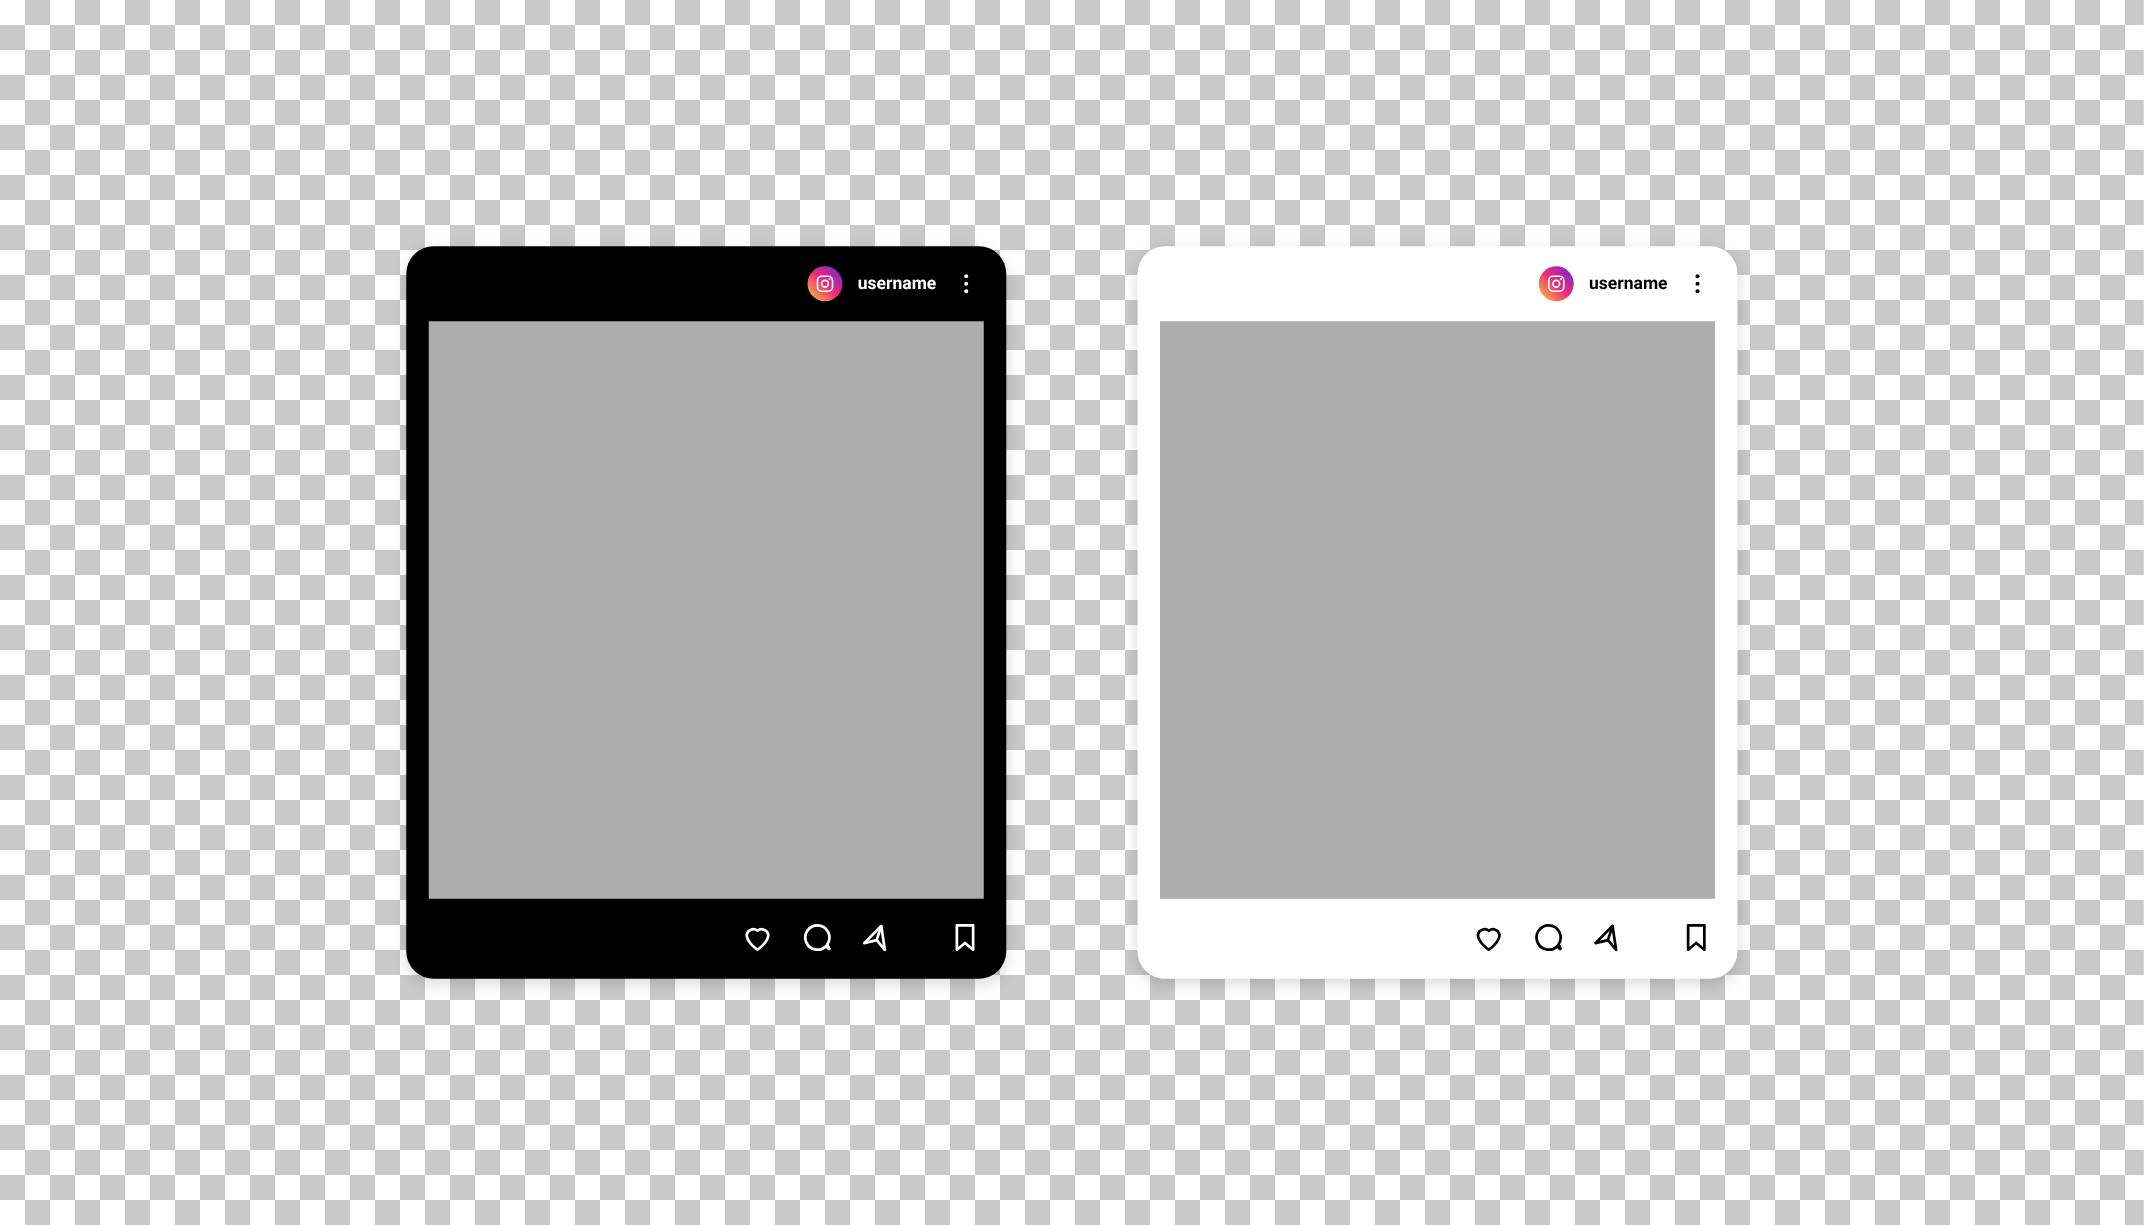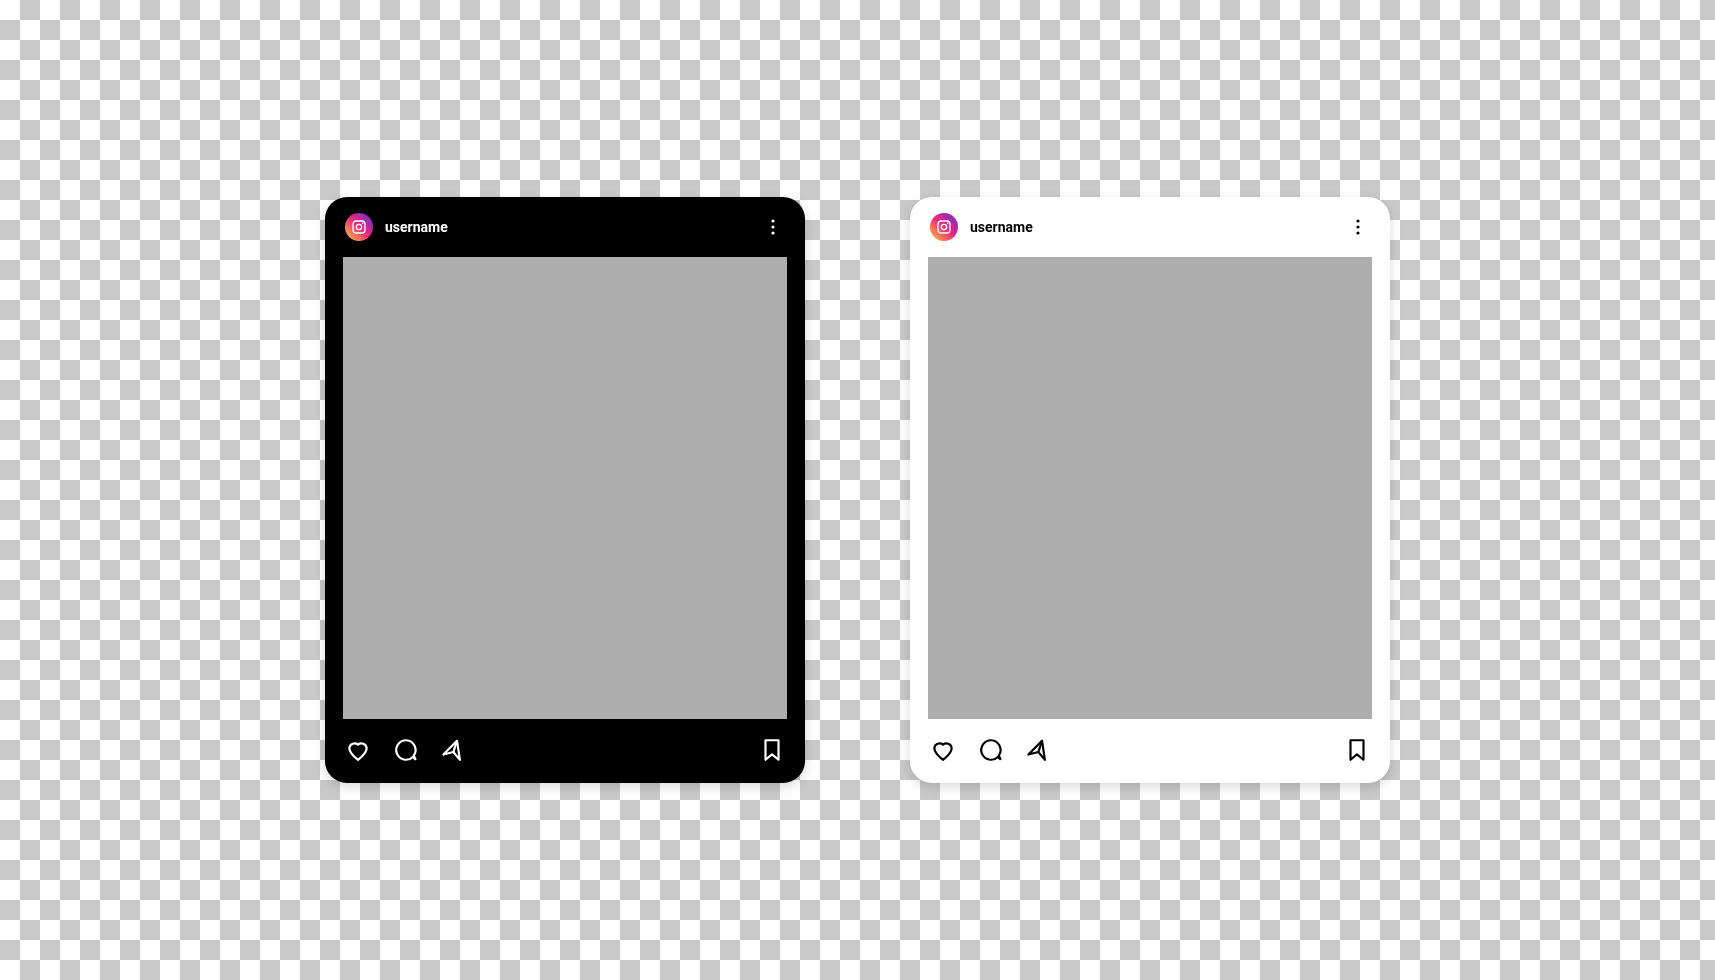--- a/index.html
+++ b/index.html
@@ -20,20 +20,21 @@
       justify-content: center;
     }
 
     .card {
       width: 480px;
       border-radius: 22px;
       box-shadow: 0 4px 12px rgba(0,0,0,0.15);
       display: flex;
       flex-direction: column;
       overflow: hidden;
+      align-items: flex-end;
     }
     .card.dark { background: #000000; color: #ffffff; }
     .card.light { background: #ffffff; color: #000000; }
 
     .card-header {
       display: flex;
       align-items: center;
       padding: 16px 20px 12px 20px;
       gap: 12px;
     }

